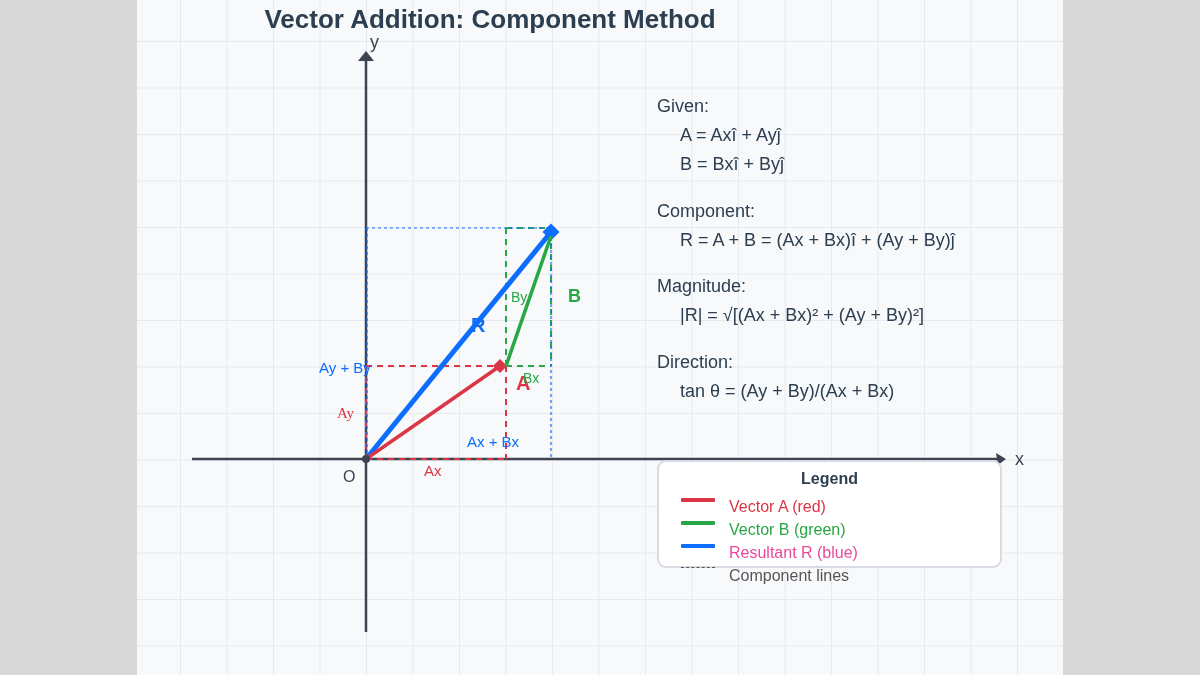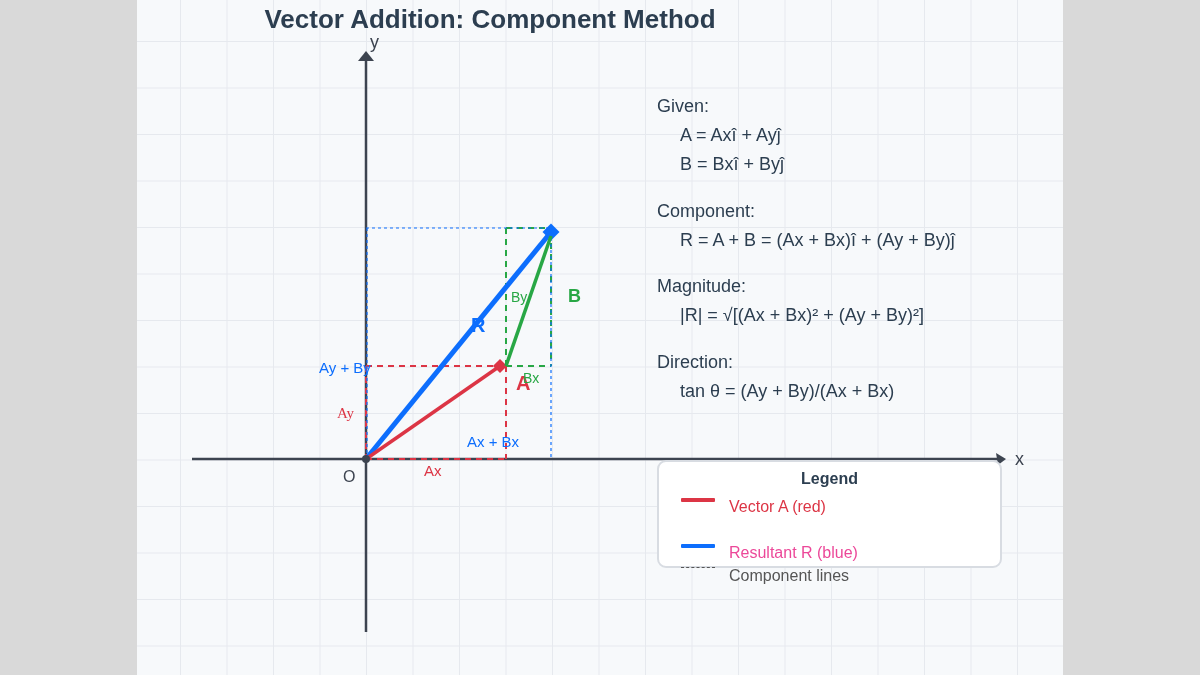--- a/index.html
+++ b/index.html
@@ -111,20 +111,24 @@
   <div class="head" style="top:258px;">Direction:</div>
   <div class="eq" style="top:287px;">tan θ = (Ay + By)/(Ax + Bx)</div>
 </div>
 
 <div class="legend">
   <div class="legend-title">Legend</div>
   <div class="legend-item" style="top:36px;">
     <span class="legend-swatch" style="background:#dc3545;"></span>
     <span class="legend-text" style="color:#dc3545;">Vector A (red)</span>
   </div>
+  <div class="legend-item" style="top:59px;">
+    <span class="legend-swatch" style="background:#28a745;"></span>
+    <span class="legend-text" style="color:#28a745;">Vector B (green)</span>
+  </div>
   <div class="legend-item" style="top:82px;">
     <span class="legend-swatch" style="background:#0d6efd;"></span>
     <span class="legend-text" style="color:#ec4899;">Resultant R (blue)</span>
   </div>
   <div class="legend-item" style="top:105px;">
     <span class="legend-dash"></span>
     <span class="legend-text" style="color:#555555;">Component lines</span>
   </div>
 </div>
 

